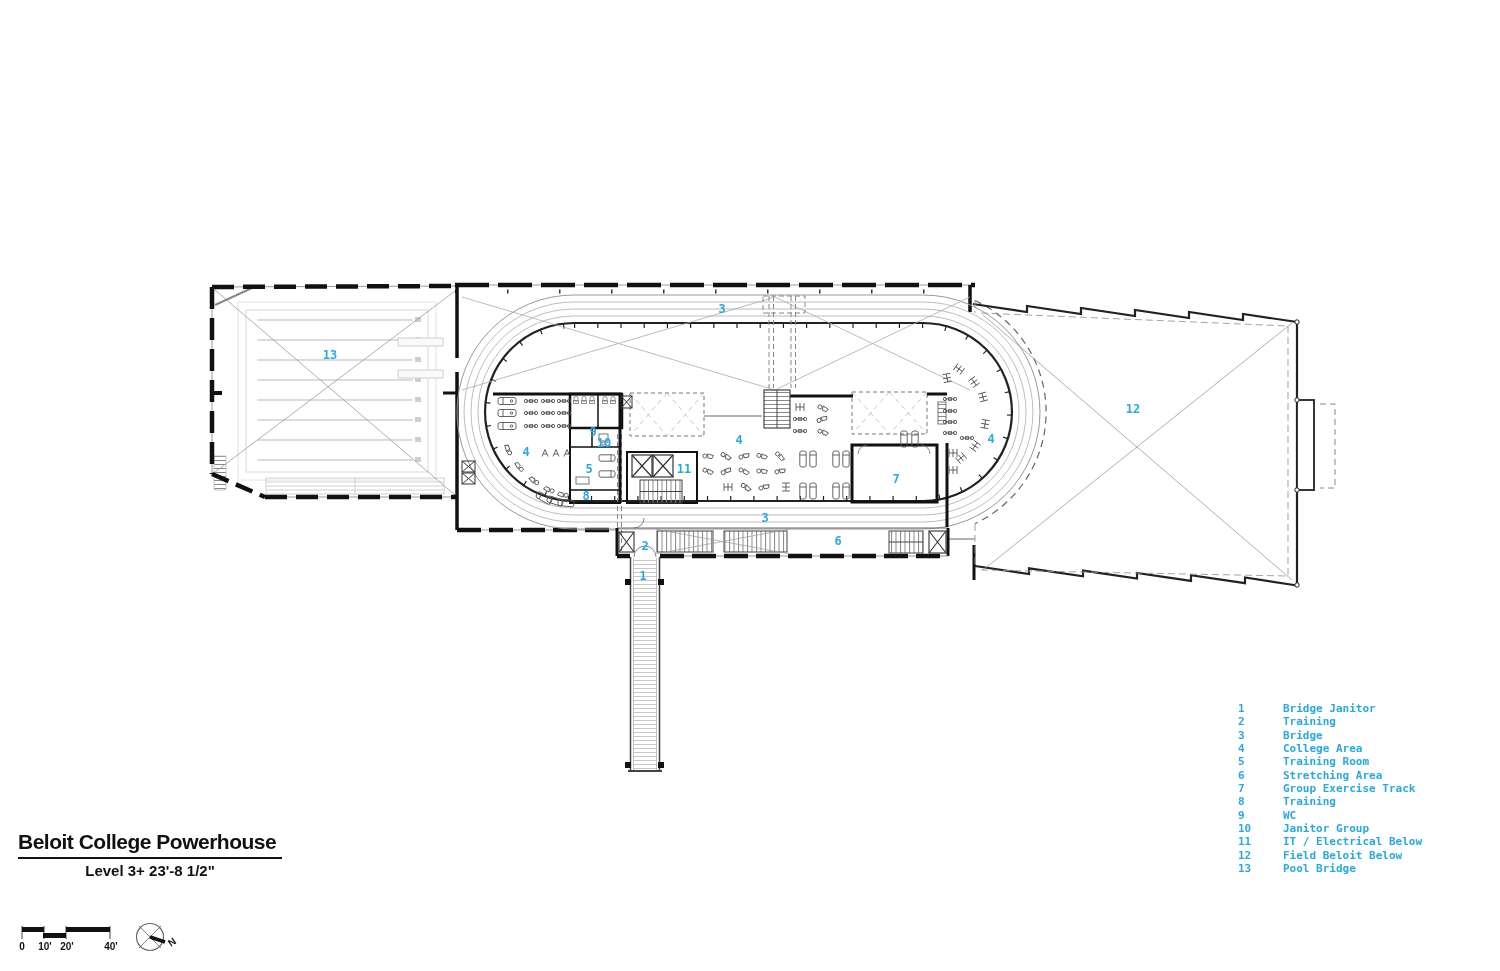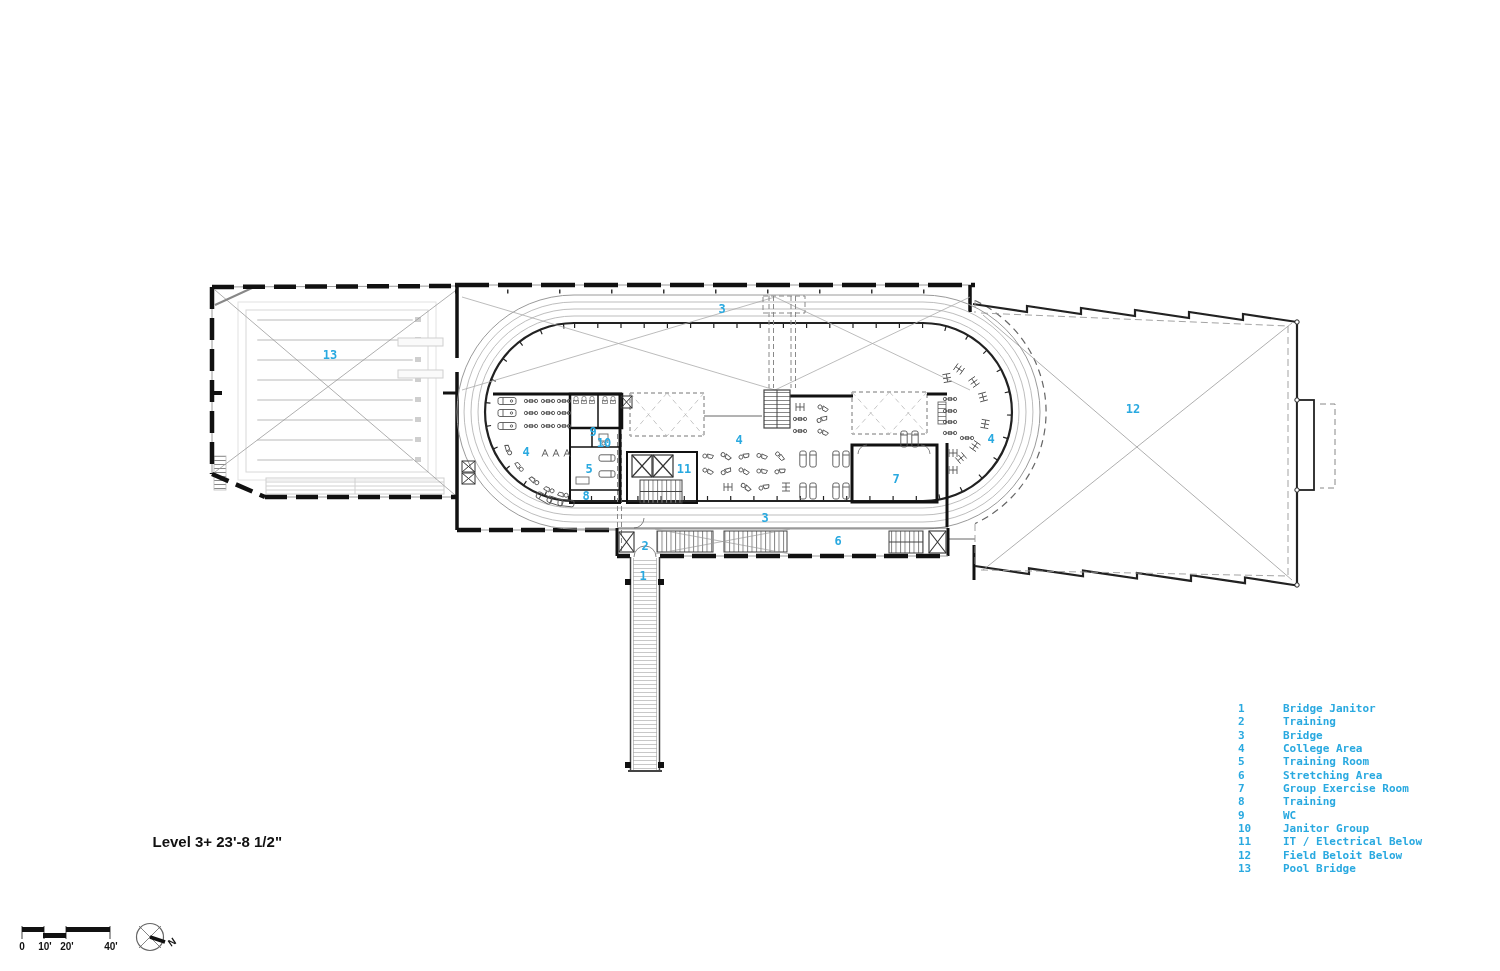--- a/index.html
+++ b/index.html
@@ -2,21 +2,21 @@
 <html><head>
 <meta charset="utf-8">
 <style>
   html,body{margin:0;padding:0;background:#ffffff;}
   body{width:1500px;height:971px;position:relative;overflow:hidden;
        font-family:"Liberation Sans",sans-serif;}
   #plan-svg{position:absolute;left:0;top:0;}
   .title-block{position:absolute;left:18px;top:830px;width:264px;}
   .title-block .project{font-size:21px;font-weight:bold;letter-spacing:-0.5px;
        color:#111;border-bottom:2px solid #111;padding-bottom:3px;white-space:nowrap;}
-  .title-block .subrow{display:flex;justify-content:flex-end;
+  .title-block .subrow{display:flex;justify-content:center;
        font-size:15px;font-weight:bold;color:#111;margin-top:3px;}
   .legend{position:absolute;left:1238px;top:702px;
        font-family:"DejaVu Sans Mono",monospace;font-size:11px;font-weight:bold;
        color:#29A9E0;line-height:13.35px;}
   .legend-row{display:flex;}
   .legend-row .num{width:45px;}
   .lbl{font-family:"DejaVu Sans Mono",monospace;font-size:12px;font-weight:bold;
        fill:#29A9E0;text-anchor:middle;}
   .wall{stroke:#111;fill:none;}
   .thin{stroke:#9a9a9a;fill:none;}
@@ -428,20 +428,21 @@
   <g>
     <circle cx="150" cy="937" r="13.5" stroke="#666" stroke-width="1.2" fill="none"></circle>
     <line x1="139" y1="926" x2="161" y2="948" stroke="#666" stroke-width="0.8"></line>
     <line x1="161" y1="926" x2="139" y2="948" stroke="#666" stroke-width="0.8"></line>
     <line x1="150" y1="937" x2="165" y2="942" stroke="#111" stroke-width="3.5"></line>
     <text x="171" y="947" font-size="10" font-weight="bold" fill="#111" transform="rotate(-35 171 947)">N</text>
   </g>
 </svg>
 
 <div class="title-block">
+  <div class="project">Beloit College Powerhouse</div>
   <div class="subrow">
     <span>Level 3</span>
     <span>+ 23'-8 1/2"</span>
   </div>
 </div>
 
 <div class="legend">
   <div class="legend-row">
       <span class="num">1</span>
       <span>Bridge Janitor</span>
@@ -461,21 +462,21 @@
   <div class="legend-row">
       <span class="num">5</span>
       <span>Training Room</span>
     </div>
   <div class="legend-row">
       <span class="num">6</span>
       <span>Stretching Area</span>
     </div>
   <div class="legend-row">
       <span class="num">7</span>
-      <span>Group Exercise Room</span>
+      <span>Group Exercise Track</span>
     </div>
   <div class="legend-row">
       <span class="num">8</span>
       <span>Training</span>
     </div>
   <div class="legend-row">
       <span class="num">9</span>
       <span>WC</span>
     </div>
   <div class="legend-row">

